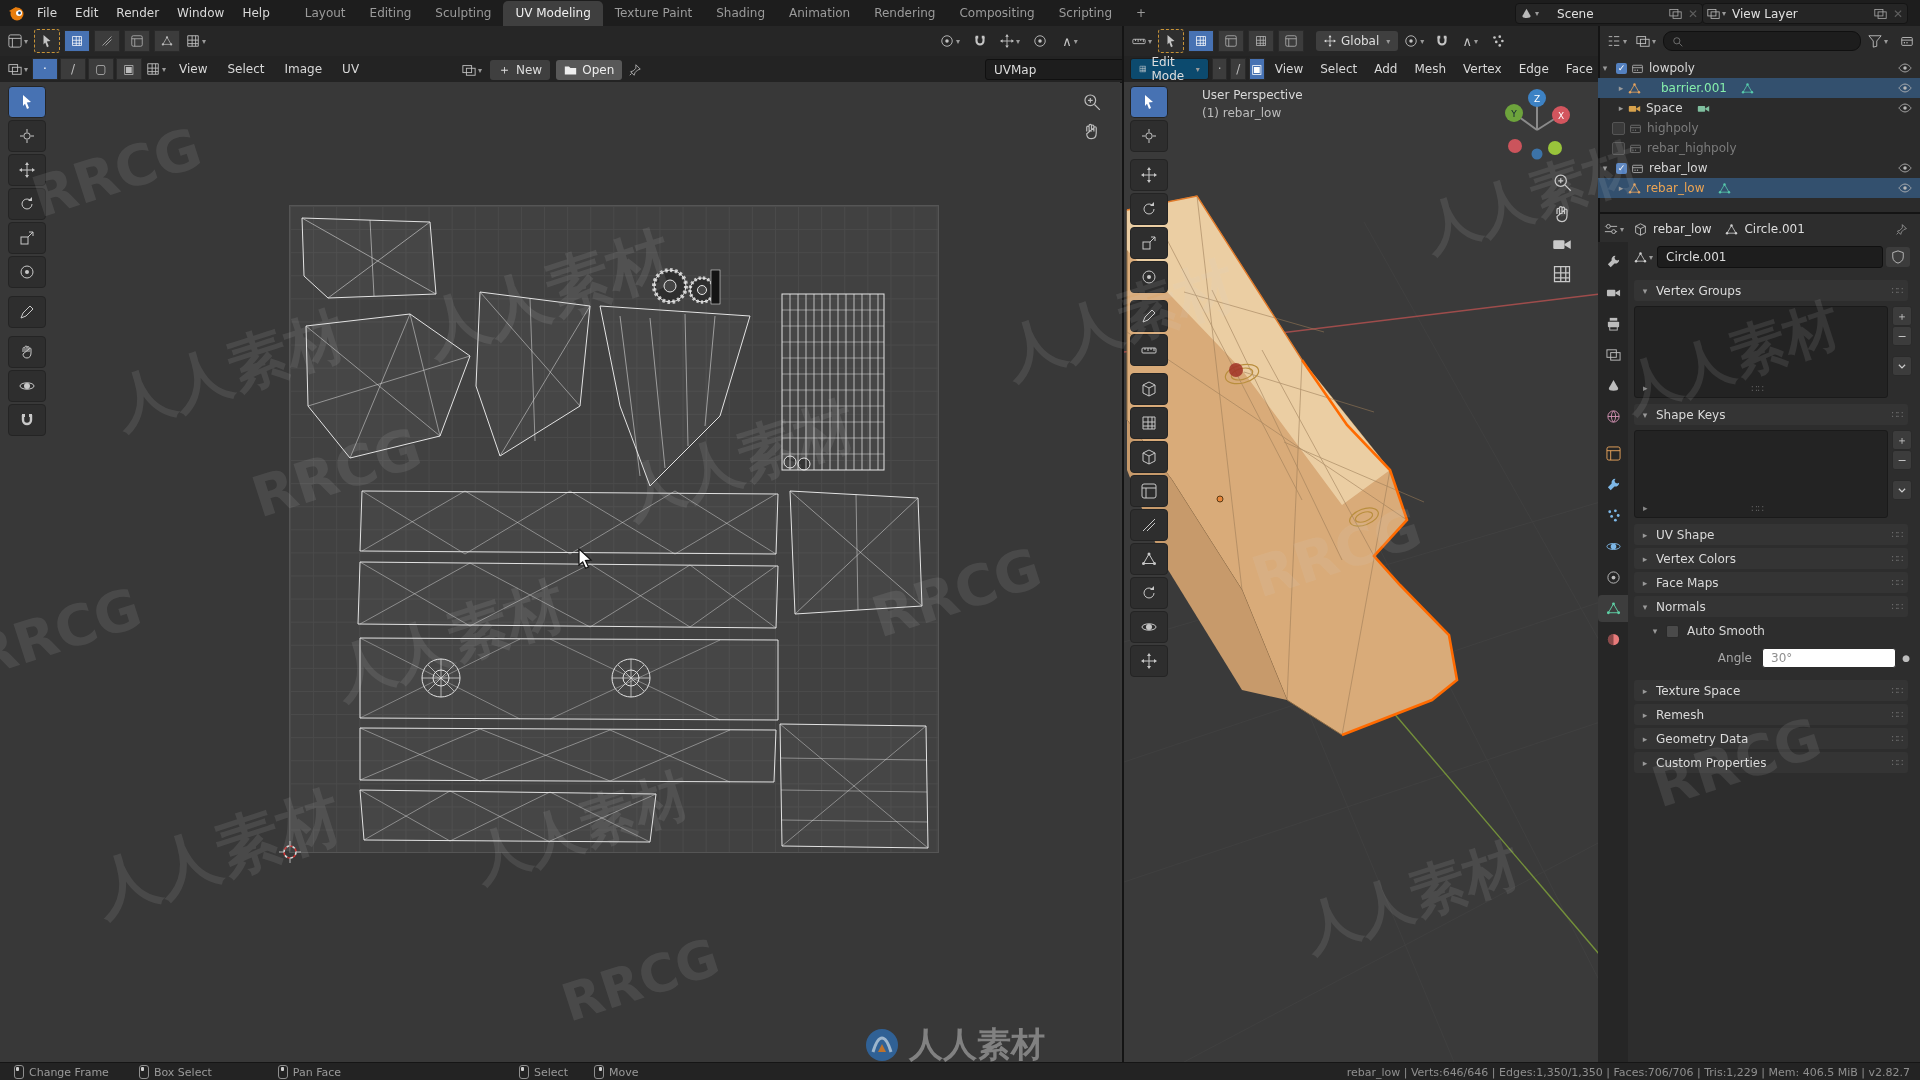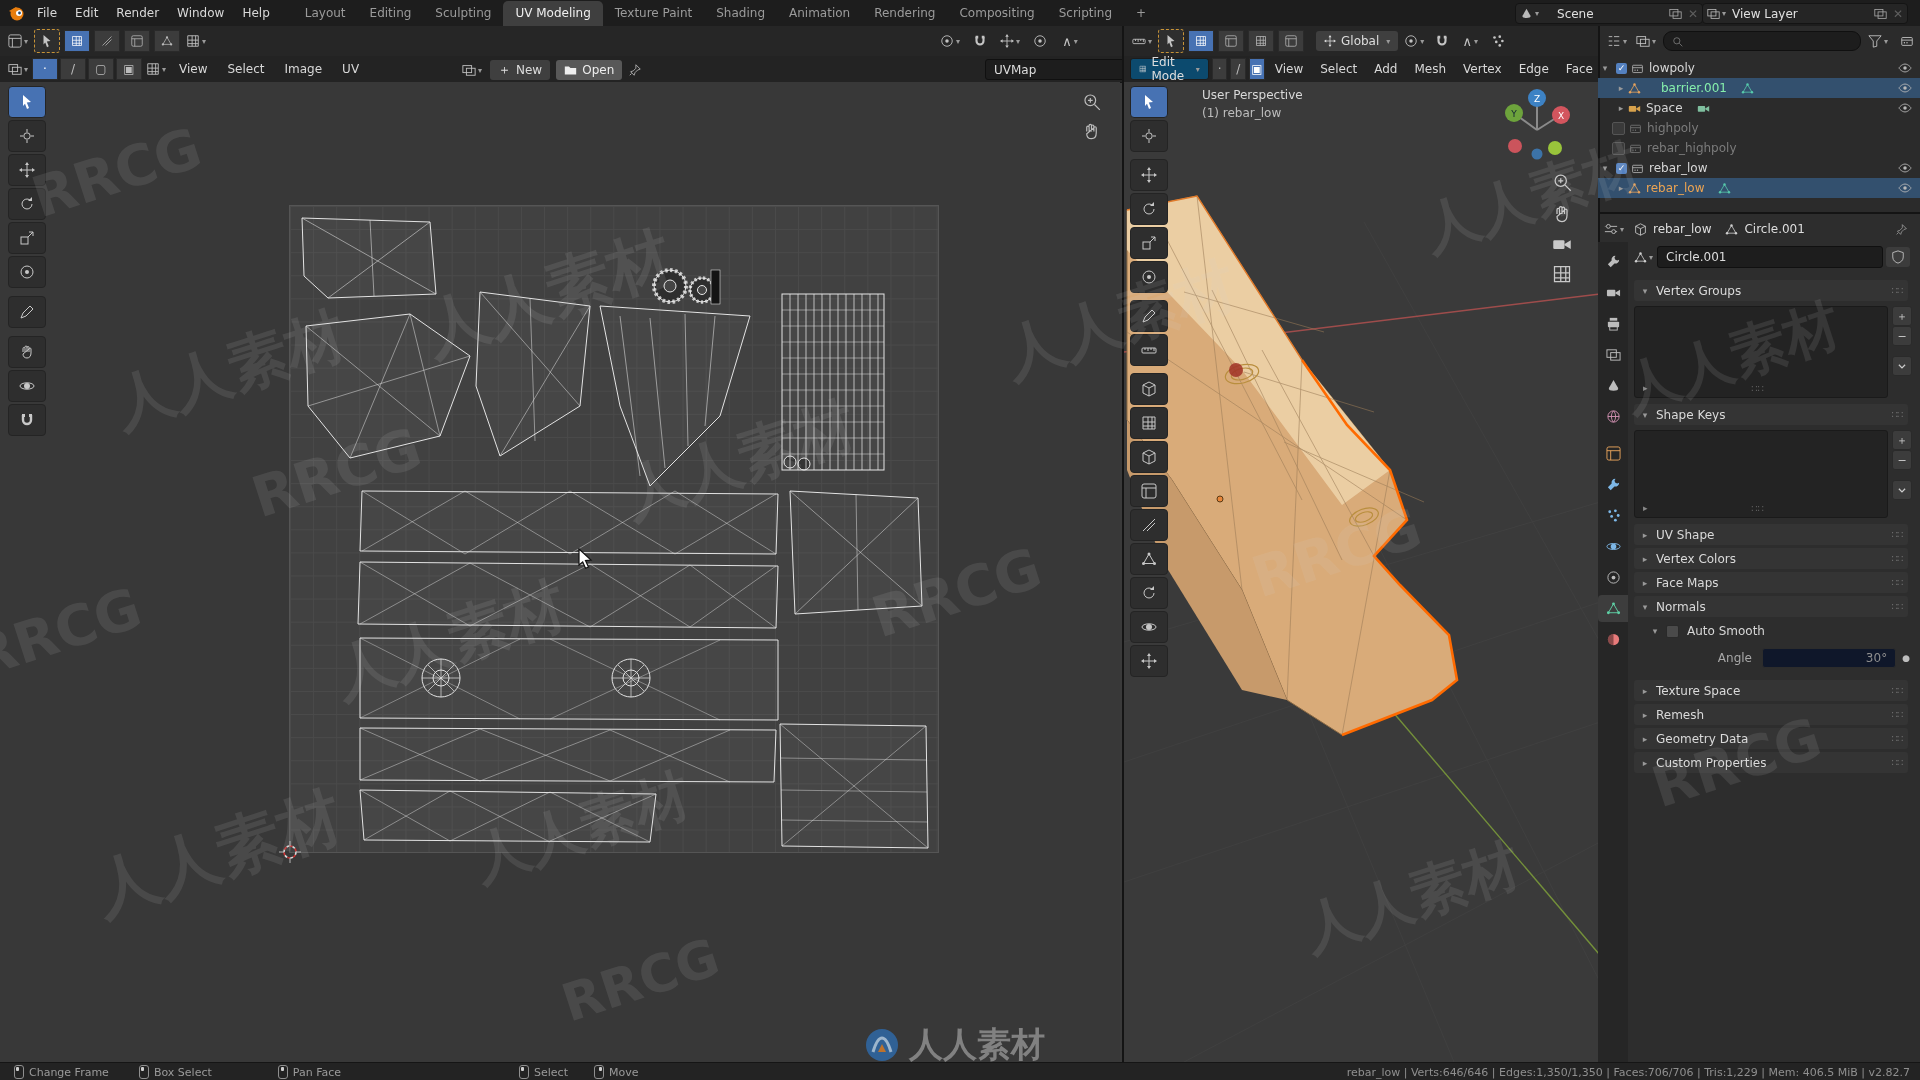--- a/index.html
+++ b/index.html
@@ -1039,21 +1039,21 @@
     <span class="grip">∷∷</span>
   </div>
 
   <div class="abs row" style="left:1648px;top:622px;height:18px">
     <span class="disc">▾</span>
     <span class="cb" style="background:#4a4a4a;border:1px solid #2a2a2a"></span>
     <span style="margin-left:4px;color:#d6d6d6">Auto Smooth</span>
   </div>
   <div class="abs row" style="left:1634px;top:648px;width:276px;height:20px">
     <span style="width:118px;text-align:right;color:#a8a8a8">Angle</span>
-    <span class="field" style="flex:1;height:18px;margin-left:10px;background:#0f172a;border-color:#2c2c2c;justify-content:flex-end;color:#8f8f8f">
+    <span class="field" style="flex:1;height:18px;margin-left:10px;background:#ffffff;border-color:#2c2c2c;justify-content:flex-start;color:#8f8f8f">
       <span>30°</span>
     </span>
     <span style="margin-left:6px;color:#bdbdbd;font-size:9px">●</span>
   </div>
 
   <div class="phead" style="top:680px">
     <span class="disc">▸</span>
     <span>Texture Space</span>
     <span class="grip">∷∷</span>
   </div>

